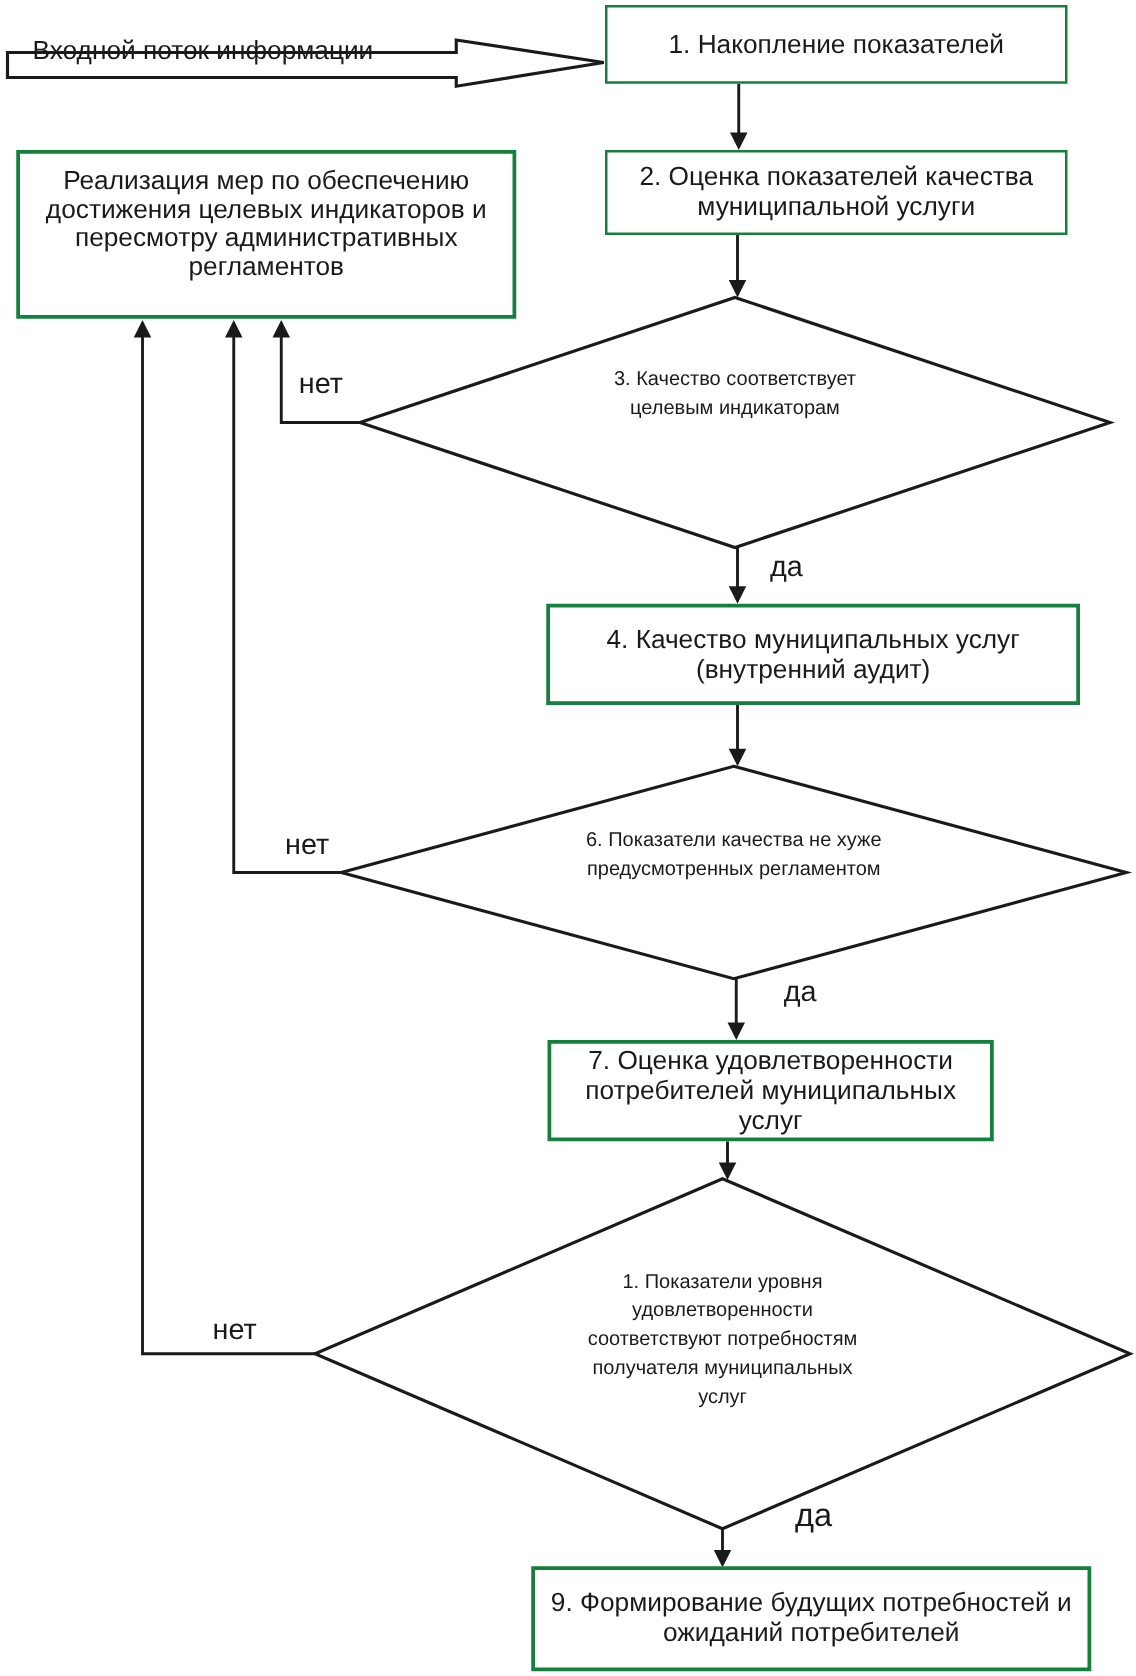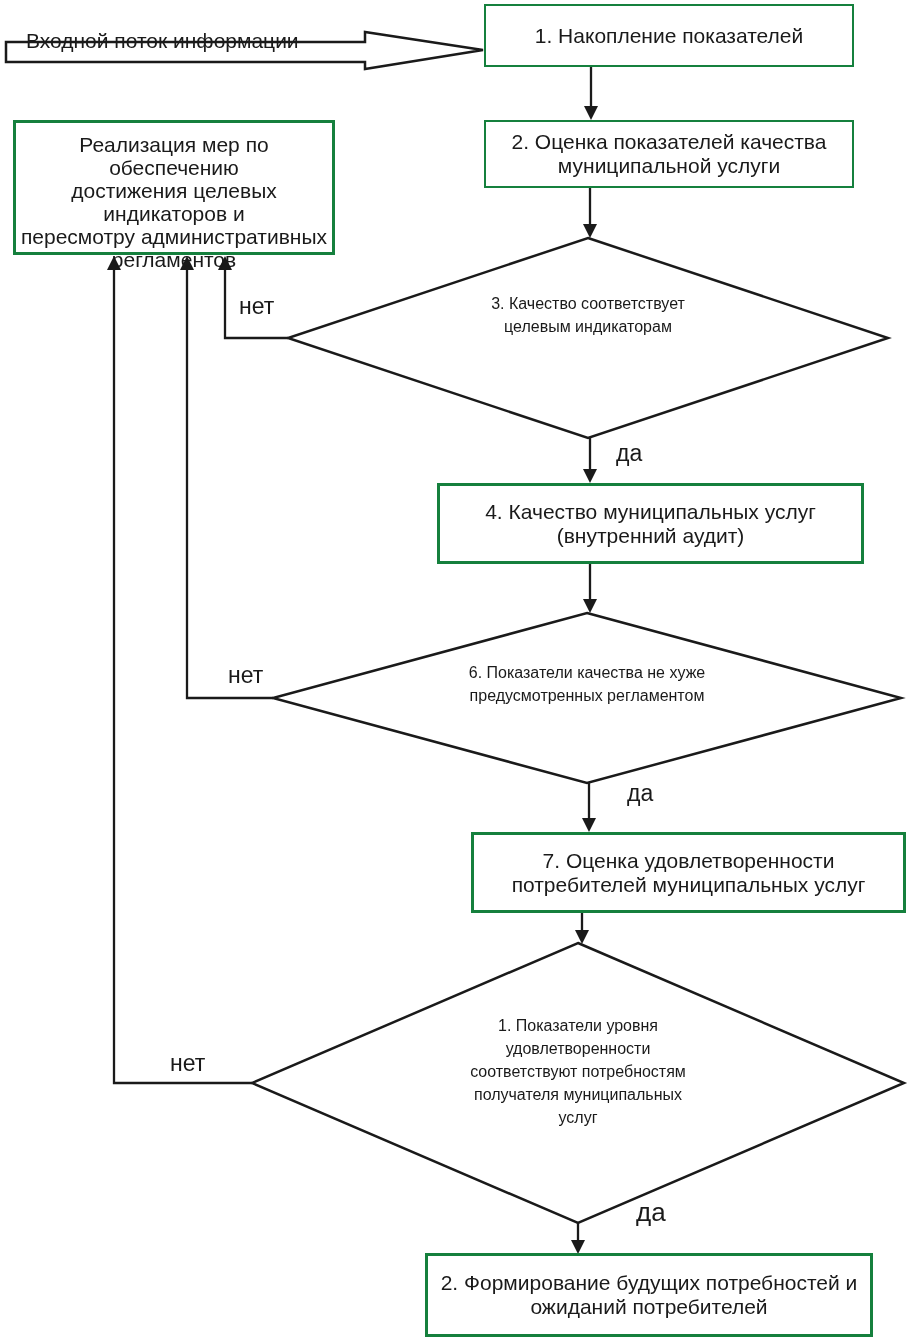--- a/index.html
+++ b/index.html
@@ -42,23 +42,23 @@
   .edge-label{
     position:absolute;
     font-size:23px;line-height:24px;
     white-space:pre;
     z-index:1;
   }
   .edge-label.big{font-size:26px;}
   #node-box1{left:484px;top:4px;width:370px;height:63px;}
   #node-box2{left:484px;top:120px;width:370px;height:68px;}
   #node-box4{left:437px;top:483px;width:427px;height:81px;}
-  #node-box7{left:438px;top:832px;width:435px;height:81px;margin-left:33px;}
+  #node-box7{left:438px;top:832px;width:357px;height:81px;}
   #node-box9{left:425px;top:1253px;width:448px;height:84px;}
-  #node-measures{left:13px;top:120px;width:322px;height:135px;}
+  #node-measures{left:13px;top:120px;width:400px;height:135px;}
   #label-input{left:26px;top:10px;}
   #label-d3{left:388px;top:292px;width:400px;}
   #label-d6{left:367px;top:661px;width:440px;}
   #label-d8{left:378px;top:1014px;width:400px;}
   #label-no1{left:239px;top:294px;}
   #label-no2{left:228px;top:663px;}
   #label-no3{left:170px;top:1051px;}
   #label-yes1{left:616px;top:441px;}
   #label-yes2{left:627px;top:781px;}
   #label-yes3{left:636px;top:1200px;}
@@ -111,21 +111,21 @@
 
   <div class="node" id="node-box2">2. Оценка показателей качества
 муниципальной услуги</div>
 
   <div class="node thick" id="node-box4">4. Качество муниципальных услуг
 (внутренний аудит)</div>
 
   <div class="node thick" id="node-box7">7. Оценка удовлетворенности
 потребителей муниципальных услуг</div>
 
-  <div class="node thick" id="node-box9">2. Формирование будущих потребностей и
+  <div class="node thick" id="node-box9">9. Формирование будущих потребностей и
 ожиданий потребителей</div>
 
   <div class="node thick top-align" id="node-measures">Реализация мер по обеспечению
 достижения целевых индикаторов и
 пересмотру административных
 регламентов</div>
 
   <div class="diamond-label" id="label-d3">3. Качество соответствует
 целевым индикаторам</div>
 

